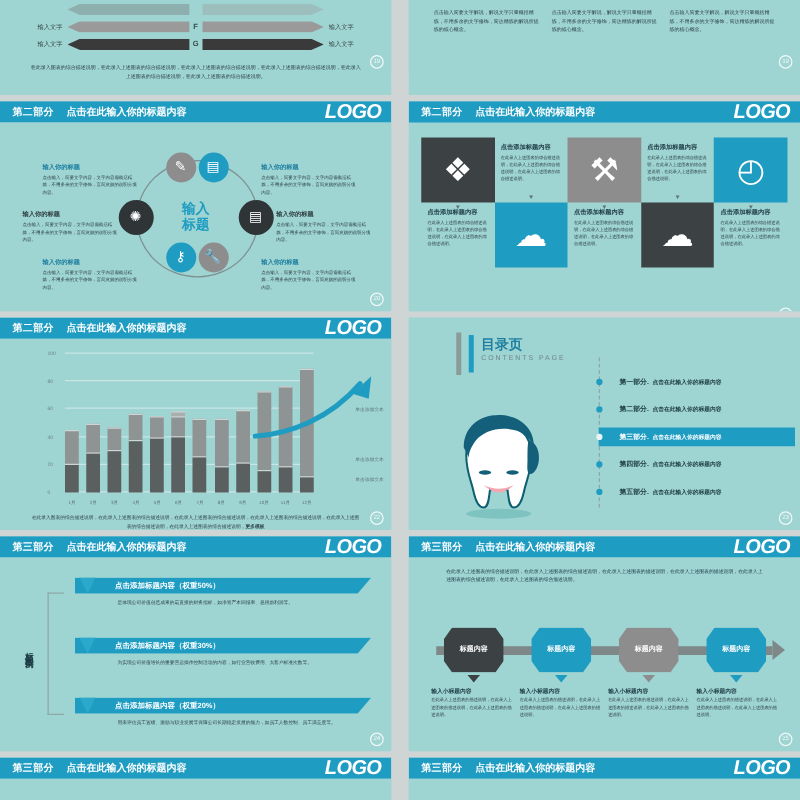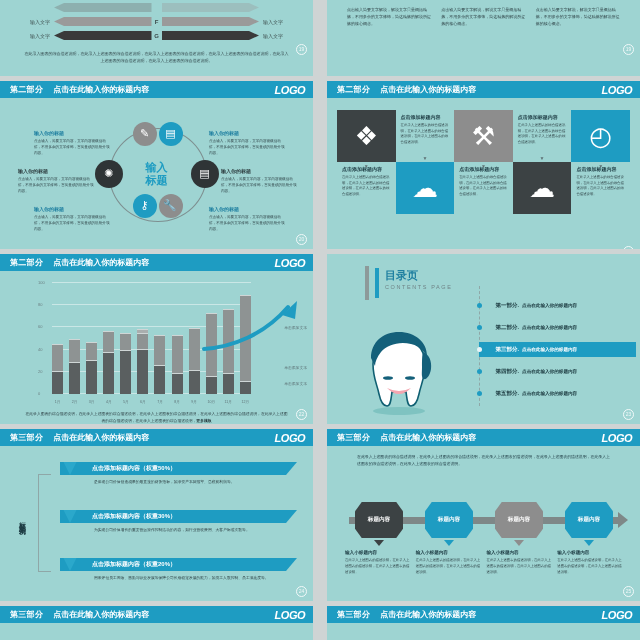--- a/index.html
+++ b/index.html
@@ -24,21 +24,21 @@
   }
   
   .hdr{
     height:17px;background:#1e9cc2;color:#fff;
     display:flex;align-items:center;
     padding:0 8px 0 10px;
     box-sizing:border-box;
   }
   .hdr .part{font-size:8px;font-weight:bold;letter-spacing:.3px;}
   .hdr .ttl{font-size:8px;font-weight:bold;margin-left:10px;}
-  .hdr .logo{margin-left:auto;font-size:11px;font-weight:bold;font-style:italic;letter-spacing:-.5px;text-align:center;}
+  .hdr .logo{margin-left:auto;font-size:16px;font-weight:bold;font-style:italic;letter-spacing:-.5px;text-align:center;}
   .body{position:relative;height:calc(100% - 17px);background:#9ed4d2;}
   .pgnum{
     position:absolute;right:6px;bottom:4px;
     width:9px;height:9px;border-radius:50%;
     border:1px solid #ffffff;color:#fff;
     font-size:5px;line-height:9px;text-align:center;
     opacity:.85;
   }
   
   .rowwrap{padding:2px 16px 0 16px;}

